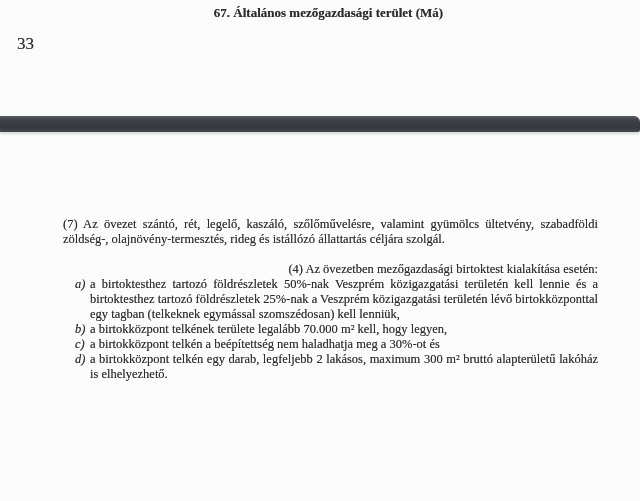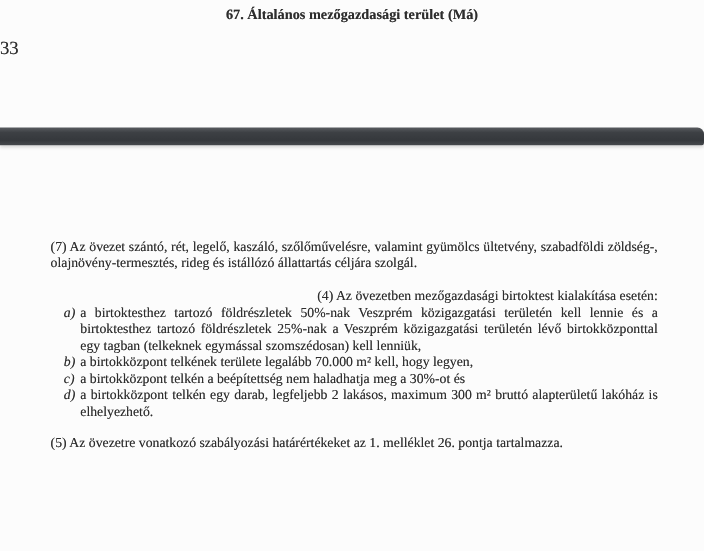--- a/index.html
+++ b/index.html
@@ -14,21 +14,21 @@
     font-family:"Liberation Serif","DejaVu Serif",serif;
     color:var(--color-text);
     overflow:hidden;
   }
   .page{
     position:relative;
     width:640px;height:501px;
     background:var(--color-background);
     overflow:hidden;
   }
-  .soft{ text-shadow:0 0 0.6px rgba(40,40,40,0.55); }
+  .soft{ text-shadow:0 0 0.6px rgba(40,40,40,0.55);padding-left:17px; }
 
   .header-title{
     position:absolute;top:5px;left:0;width:100%;
     text-align:center;font-weight:bold;font-size:13px;line-height:16px;
   }
   .page-number{
     position:absolute;top:36px;left:0;width:100%;
     font-size:17px;line-height:16px;
   }
   .page-divider{
@@ -98,17 +98,16 @@
         <span class="item-text">a birtokközpont telkén a beépítettség nem haladhatja meg a 30%-ot és</span>
       </div>
 
       <div class="list-item">
         <span class="marker">d)</span>
         <span class="item-text">a birtokközpont telkén egy darab, legfeljebb 2 lakásos, maximum 300 m² bruttó alapterületű lakóház is elhelyezhető.</span>
       </div>
 
     </div>
 
-    <p class="para para-last">(5) Az övezetre vonatkozó szabályozási határértékeket az 1. melléklet 26. pontja tartalmazza.</p>
 
   </div>
 
 </div>
 
 </body></html>

